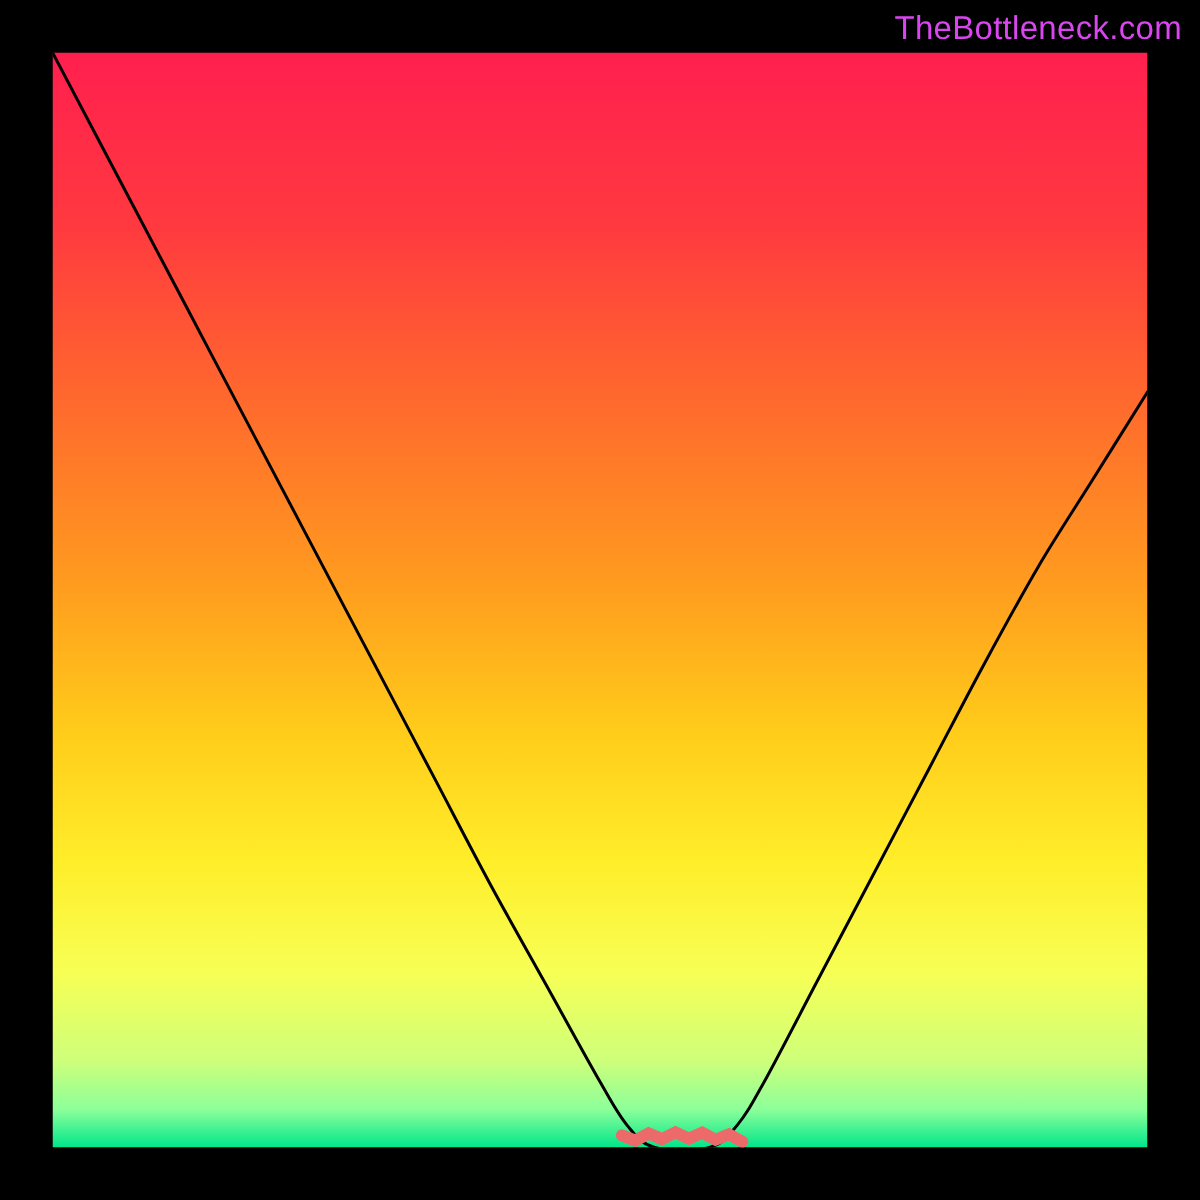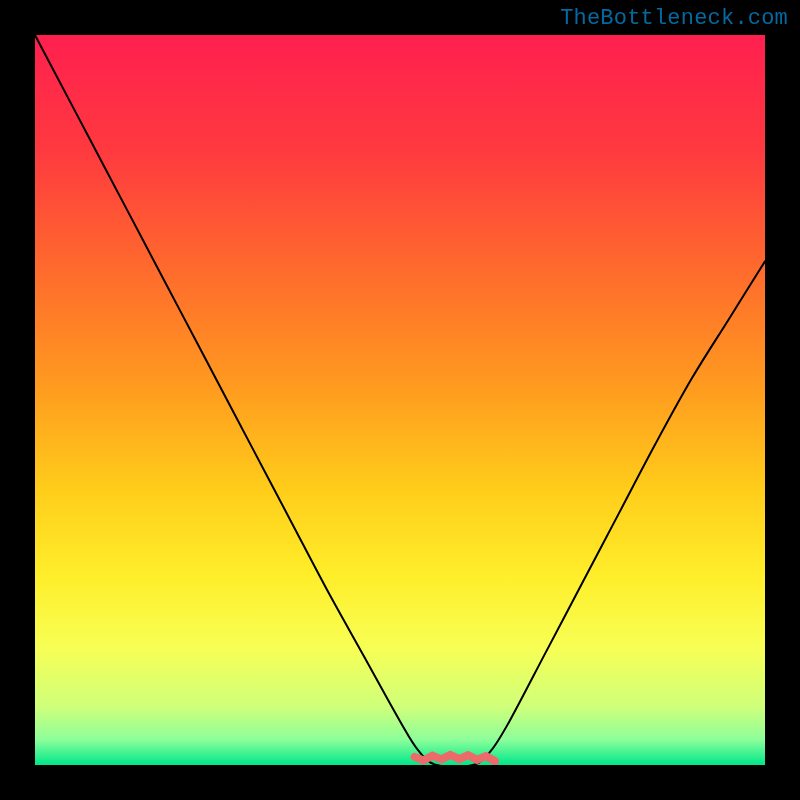--- a/index.html
+++ b/index.html
@@ -15,23 +15,23 @@
     left: 0;
     top: 0;
     width: 800px;
     height: 800px;
     background: #000;
   }
   .watermark {
     position: absolute;
     top: 6px;
     right: 12px;
-    font-family: Liberation Mono, monospace;
+    font-family: Liberation Sans, sans-serif;
     font-size: 22px;
-    color: #0369a1;
+    color: #d946ef;
     letter-spacing: 0.2px;
     font-weight: 500;
   }
   .plot {
     position: absolute;
     left: 35px;
     top: 35px;
     width: 730px;
     height: 730px;
   }

